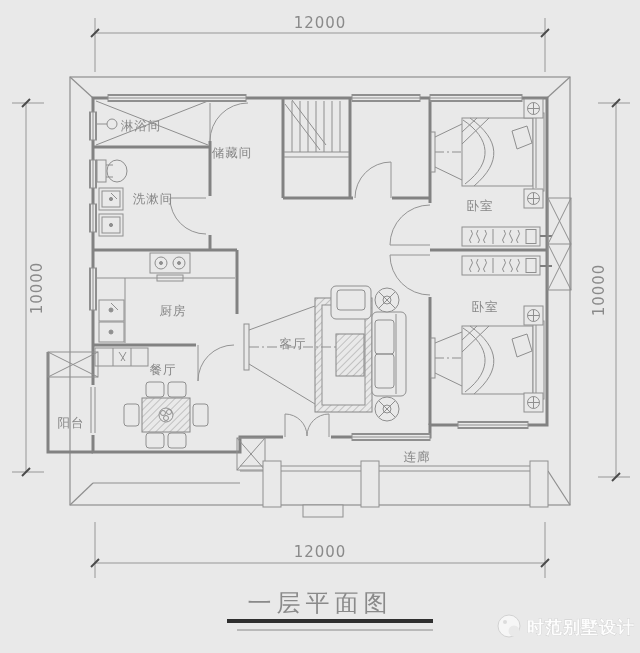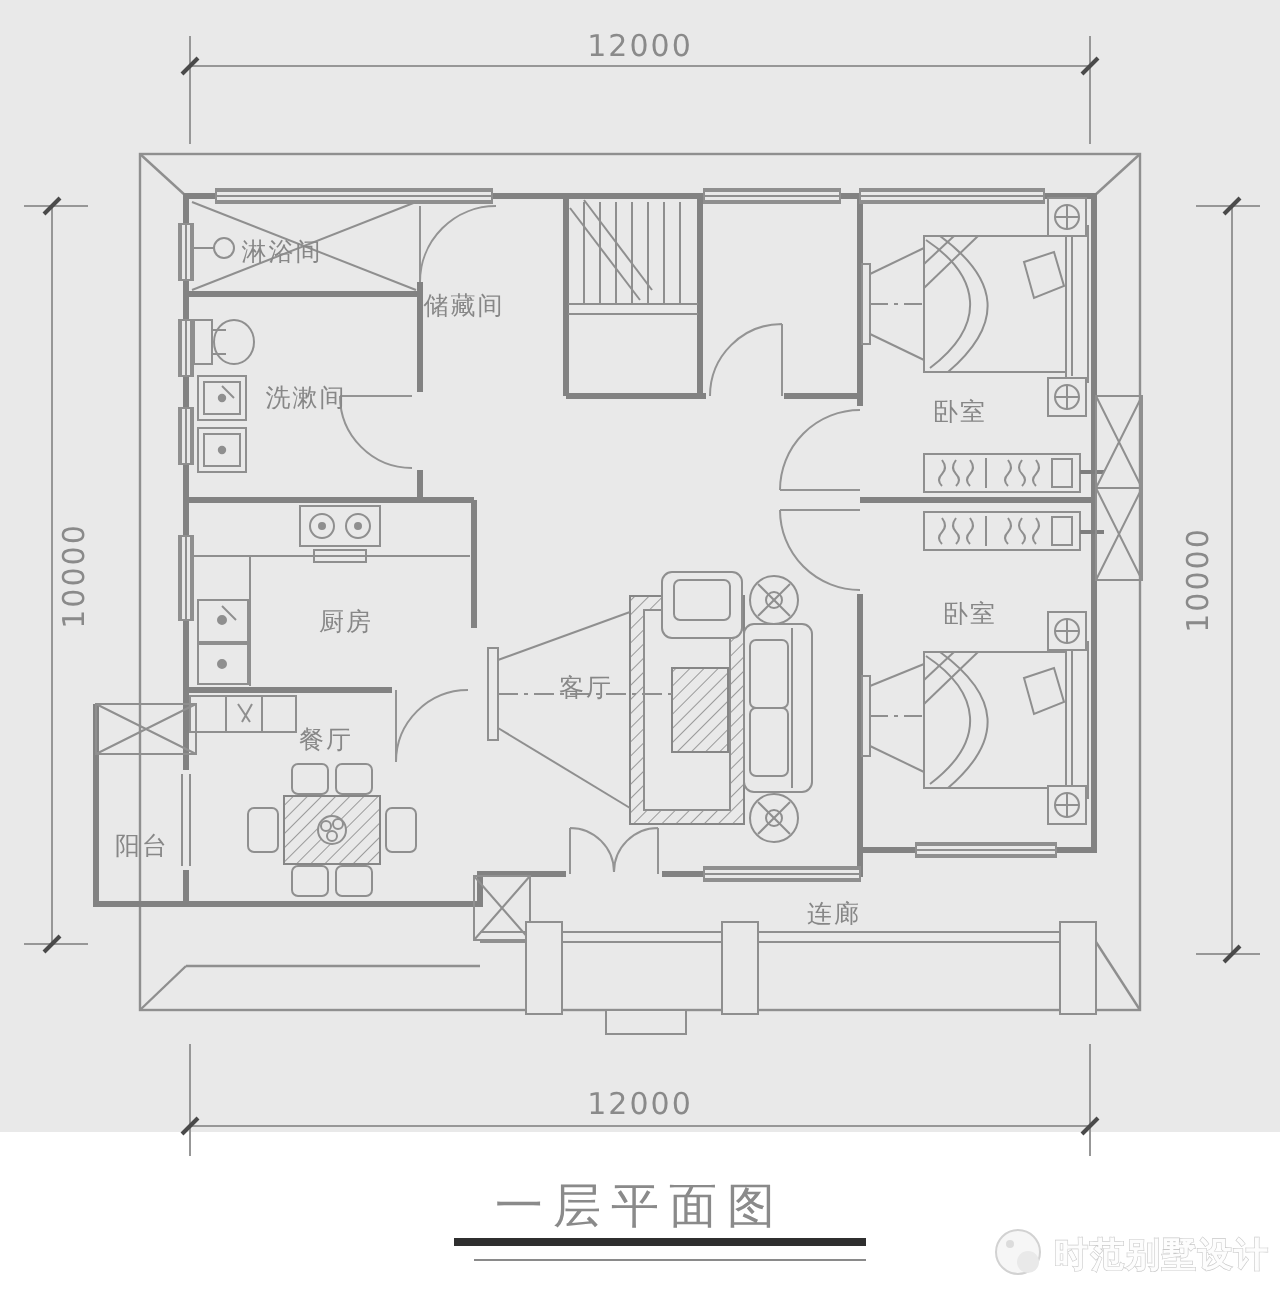--- a/index.html
+++ b/index.html
@@ -1,17 +1,17 @@
 <!DOCTYPE html>
 <html><head>
 <meta charset="utf-8">
 <style>
   html,body{margin:0;padding:0;}
   body{width:640px;height:653px;overflow:hidden;font-family:"DejaVu Sans",sans-serif;}
-  .canvas{position:relative;width:640px;height:566px;background:#e9e9e9;}
+  .canvas{position:relative;width:640px;height:653px;background:#e9e9e9;}
   svg{position:absolute;left:0;top:0;display:block;}
   text{font-family:"DejaVu Sans","Liberation Sans",sans-serif;}
   .dim-text{fill:#8a8a8a;font-size:15px;letter-spacing:1px;}
   .room-text{fill:#878787;font-size:12.5px;letter-spacing:1px;}
   .title-text{fill:#8a8a8a;font-size:24px;letter-spacing:5px;}
   .wm-text{fill:#fdfdfd;font-size:17px;font-weight:bold;letter-spacing:1px;
            paint-order:stroke;stroke:#c9c9c9;stroke-width:0.6px;}
 </style>
 </head>
 <body>

